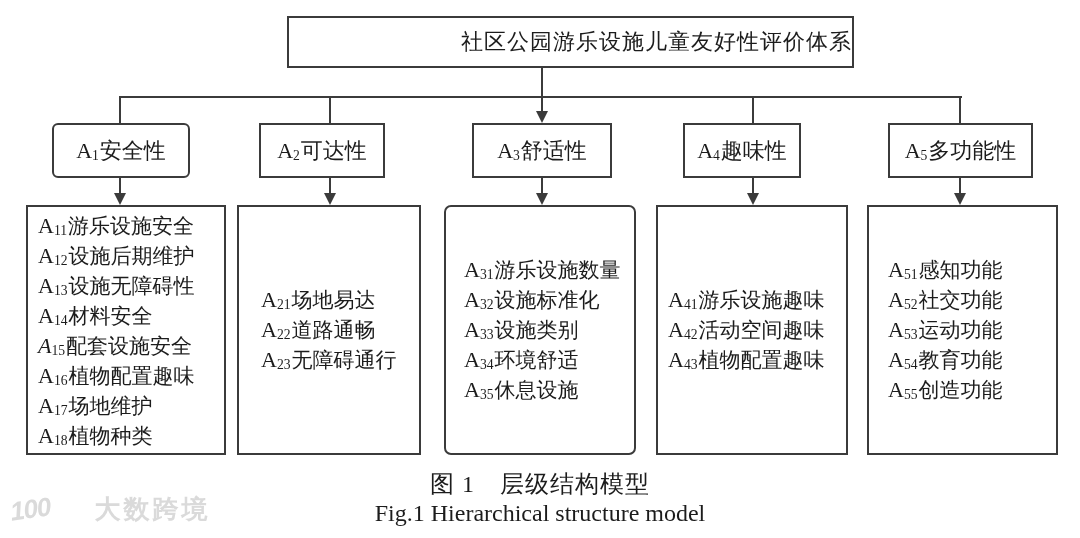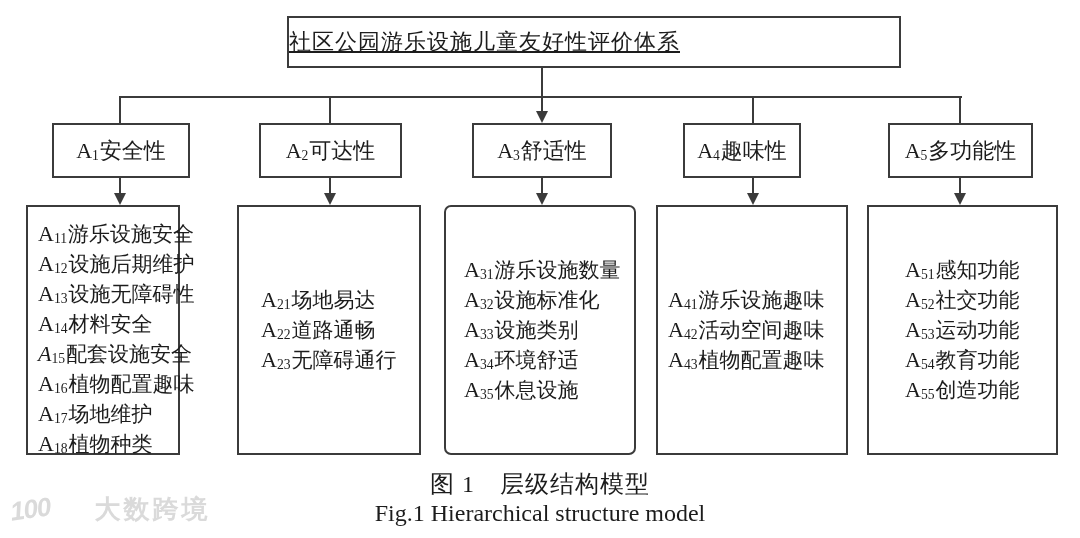--- a/index.html
+++ b/index.html
@@ -7,53 +7,53 @@
     position:relative; width:1080px; height:538px; background:#ffffff;
     font-family:"Liberation Sans","DejaVu Sans",sans-serif;
     color:#1c1c1c; overflow:hidden;
   }
   .box {
     position:absolute; border:2px solid #3b3b3b; background:#ffffff;
     box-sizing:border-box;
   }
   
   .root-box {
-    left:287px; top:16px; width:614px; height:52px;
-    display:flex; align-items:center; justify-content:flex-start;
-    font-size:22px; letter-spacing:1px;text-decoration:underline;
+    left:287px; top:16px; width:567px; height:52px;
+    display:flex; align-items:center; justify-content:flex-end;
+    font-size:22px; letter-spacing:1px;
   }
   
   .line { position:absolute; background:#3b3b3b; }
   .arrow-down {
     position:absolute; width:0; height:0;
     border-left:6px solid transparent; border-right:6px solid transparent;
     border-top:12px solid #3b3b3b;
   }
   
   .cat-box {
     top:123px; height:55px;
     display:flex; align-items:center; justify-content:center;
     font-size:22px;
   }
-  .c0 { left:52px;  width:138px; }
-  .c1 { left:259px; width:143px; }
+  .c0 { left:52px;  width:138px;border-radius:6px; }
+  .c1 { left:259px; width:126px; }
   .c2 { left:472px; width:140px; }
   .c3 { left:683px; width:118px; }
   .c4 { left:888px; width:145px; }
   
   .sub-box {
     top:205px; height:250px;
     display:flex; flex-direction:column;
     font-size:21px;
   }
-  .s0 { left:26px;  width:154px; padding:12px 4px 0 10px; justify-content:flex-start; }
+  .s0 { left:26px;  width:200px; padding:4px 4px 0 10px; justify-content:flex-start; }
   .s1 { left:237px; width:184px; padding-left:22px; justify-content:center; }
   .s2 { left:444px; width:192px; padding-left:18px; justify-content:center;border-radius:7px; }
   .s3 { left:656px; width:192px; padding-left:10px; justify-content:center; }
-  .s4 { left:867px; width:191px; padding-left:36px; justify-content:center; }
+  .s4 { left:867px; width:191px; padding-left:19px; justify-content:center; }
   .item { line-height:30px; white-space:nowrap; }
   .code {
     font-family:"Liberation Serif","DejaVu Serif",serif;
     font-size:22px; margin-right:1px;
   }
   .code sub {
     font-size:0.62em; line-height:0; vertical-align:-0.18em; letter-spacing:0;
   }
   .code.italic-letter > .letter { font-style:italic; }
   

